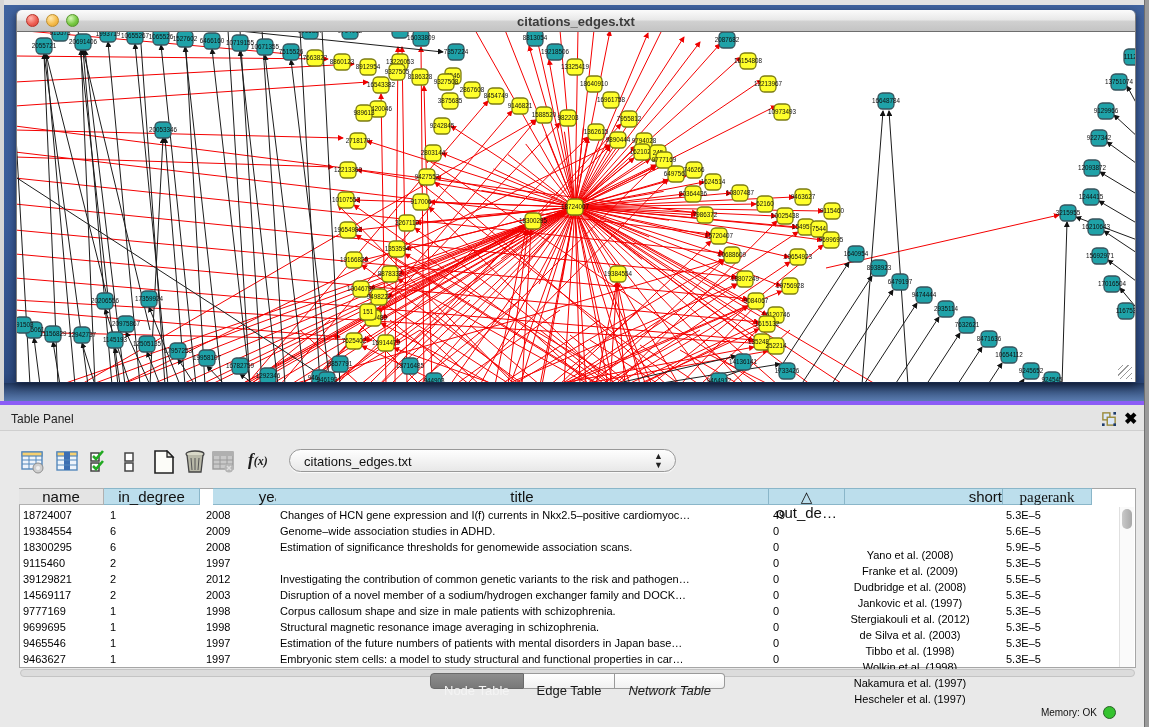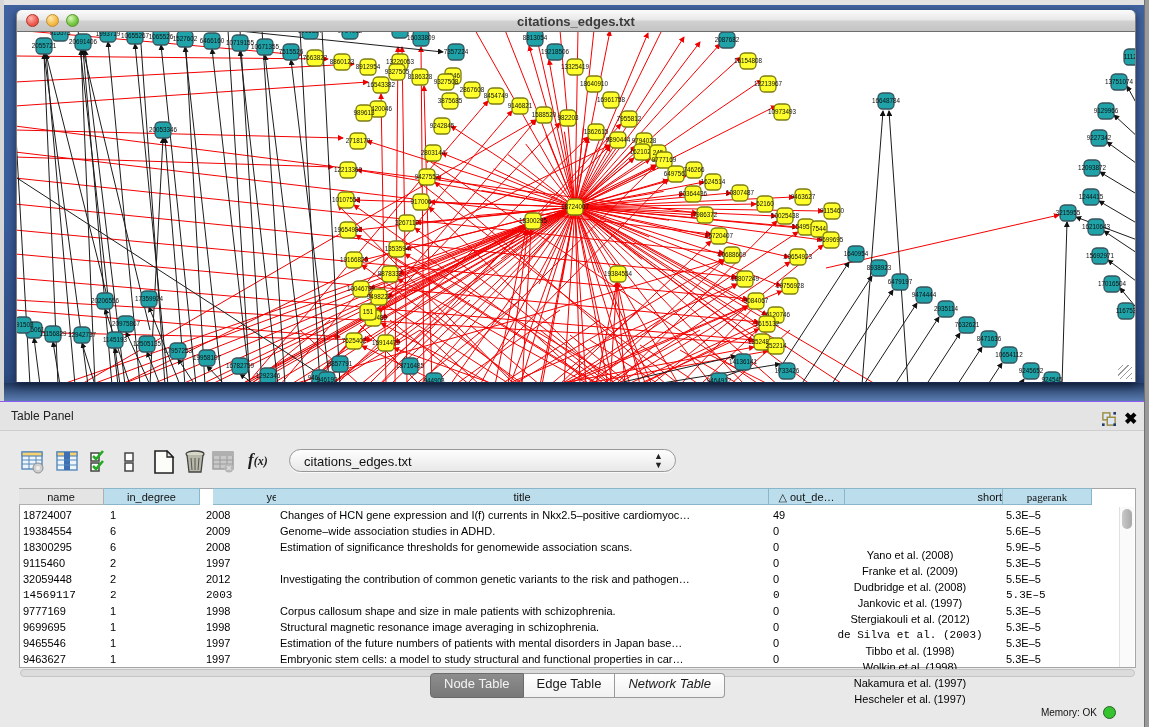--- a/index.html
+++ b/index.html
@@ -15,37 +15,37 @@
   box-shadow:0 3px 8px rgba(0,0,10,0.55); }
 #titlebar { position:absolute; left:0; top:0; width:1118px; height:22px; border-radius:5px 5px 0 0;
   background:linear-gradient(#fbfbfb, #e9e9e9 45%, #d0d0d0 55%, #c4c4c4 100%);
   border-bottom:1px solid #6e6e6e; }
 #titlebar .tl { position:absolute; top:14px; width:13px; height:13px; border-radius:50%; top:4px; }
 #title { position:absolute; left:0; right:0; top:4px; text-align:center; font-size:13px; font-weight:bold; color:#3c3c3c; }
 #canvas { position:absolute; left:0; top:22px; width:1118px; height:350px; background:#fff; overflow:hidden; }
 #grip { position:absolute; right:3px; bottom:3px; width:14px; height:14px;
   background:repeating-linear-gradient(135deg, transparent 0 3px, #9a9a9a 3px 4px); }
 #panel { position:absolute; left:0; top:401px; width:1144px; height:326px; background:#e9e9e9; }
-#phead { position:absolute; left:0; top:401px; width:1144px; height:30px; background:#e4e4e4; border-top:1px solid #8b5cf6; border-bottom:1px solid #cfcfcf; }
+#phead { position:absolute; left:0; top:401px; width:1144px; height:30px; background:#e4e4e4; border-top:4px solid #8b5cf6; border-bottom:1px solid #cfcfcf; }
 #phead .lbl { position:absolute; left:11px; top:7px; font-size:12px; color:#222; }
 .tbl-wrap { position:absolute; left:19px; top:488px; width:1117px; height:180px; background:#fff; border:1px solid #a6a6a6; }
-.hdr { position:absolute; top:488px; height:17px; background:#bcdeec; border:1px solid #8ab6c9; border-left:none; font-size:11px; color:#111; text-align:center; line-height:16px; }
+.hdr { position:absolute; top:488px; height:17px; background:#bcdeec; border:1px solid #8ab6c9; border-left:none; font-size:15px; color:#111; text-align:center; line-height:16px; }
 .trow { position:absolute; left:20px; width:1072px; height:16px; font-size:11px; color:#000; }
 .trow .c { position:absolute; top:0; height:16px; line-height:15px; white-space:nowrap; overflow:hidden; }
 .c0 { left:3px; width:80px; }
 .c1 { left:90px; width:92px; }
 .c2 { left:186px; width:72px; }
 .c3 { left:260px; width:490px; }
 .c4 { left:753px; width:72px; }
 .c5 { left:812px; width:156px; text-align:center;margin-top:40px; }
 .c6 { left:986px; width:88px; }
 #vsb { position:absolute; left:1119px; top:507px; width:15px; height:160px; background:#fafafa; border-left:1px solid #e0e0e0; }
 #vsb .th { position:absolute; left:2px; top:2px; width:10px; height:20px; background:linear-gradient(90deg,#c9c9c9,#a8a8a8); border-radius:5px; }
 #segs { position:absolute; left:430px; top:673px; height:20px; }
-.seg { position:relative; float:left; height:25px; font-size:13px; line-height:19px; padding:0 13px; border:1px solid #9a9a9a; border-left:none; background:linear-gradient(#fff,#f1f1f1); color:#1a1a1a; }
+.seg { position:relative; float:left; height:14px; font-size:13px; line-height:19px; padding:7px 13px; border:1px solid #9a9a9a; border-left:none; background:linear-gradient(#fff,#f1f1f1); color:#1a1a1a; }
 .seg.first { border-left:1px solid #9a9a9a; border-radius:4px 0 0 4px; }
 .seg.last { border-radius:0 4px 4px 0;font-style:italic; }
 .seg.sel { background:linear-gradient(#8d8d8d,#787878); color:#f4f4f4; border-color:#6a6a6a; }
 #mem { position:absolute; right:52px; top:707px; font-size:10px; color:#111; }
 #memdot { position:absolute; left:1103px; top:706px; width:13px; height:13px; border-radius:50%; background:#35c32f; border:1.5px solid #2b6128; }
 .ticon { position:absolute; top:450px; }
 #dd { position:absolute; left:289px; top:449px; width:387px; height:23px; border:1px solid #989898; border-radius:12px;
   background:linear-gradient(#fefefe,#e8e8e8); box-shadow:0 1px 1px rgba(255,255,255,.8); }
 #dd .txt { position:absolute; left:14px; top:4px; font-size:13px; color:#111; }
 #dd .arr { position:absolute; right:12px; top:2px; font-size:9px; color:#222; line-height:9px; text-align:center; }
@@ -757,32 +757,33 @@
   </div>
 <div class="trow" style="top:556px;">
 <span class="c c0">9115460</span>
     <span class="c c1">2</span>
     <span class="c c2">1997</span>
     <span class="c c4">0</span>
     <span class="c c5">Jankovic et al. (1997)</span>
     <span class="c c6">5.3E–5</span>
   </div>
 <div class="trow" style="top:572px;">
-<span class="c c0">32059448</span>
+<span class="c c0">39129821</span>
     <span class="c c1">2</span>
     <span class="c c2">2012</span>
     <span class="c c3">Investigating the contribution of common genetic variants to the risk and pathogen…</span>
     <span class="c c4">0</span>
     <span class="c c5">Stergiakouli et al. (2012)</span>
     <span class="c c6">5.5E–5</span>
   </div>
-<div class="trow" style="top:588px;font-family:Liberation Mono, monospace;">
+<div class="trow" style="top:588px;">
 <span class="c c0">14569117</span>
     <span class="c c1">2</span>
     <span class="c c2">2003</span>
+    <span class="c c3">Disruption of a novel member of a sodium/hydrogen exchanger family and DOCK…</span>
     <span class="c c4">0</span>
     <span class="c c5">de Silva et al. (2003)</span>
     <span class="c c6">5.3E–5</span>
   </div>
 <div class="trow" style="top:604px;">
 <span class="c c0">9777169</span>
     <span class="c c1">1</span>
     <span class="c c2">1998</span>
     <span class="c c3">Corpus callosum shape and size in male patients with schizophrenia.</span>
     <span class="c c4">0</span>

